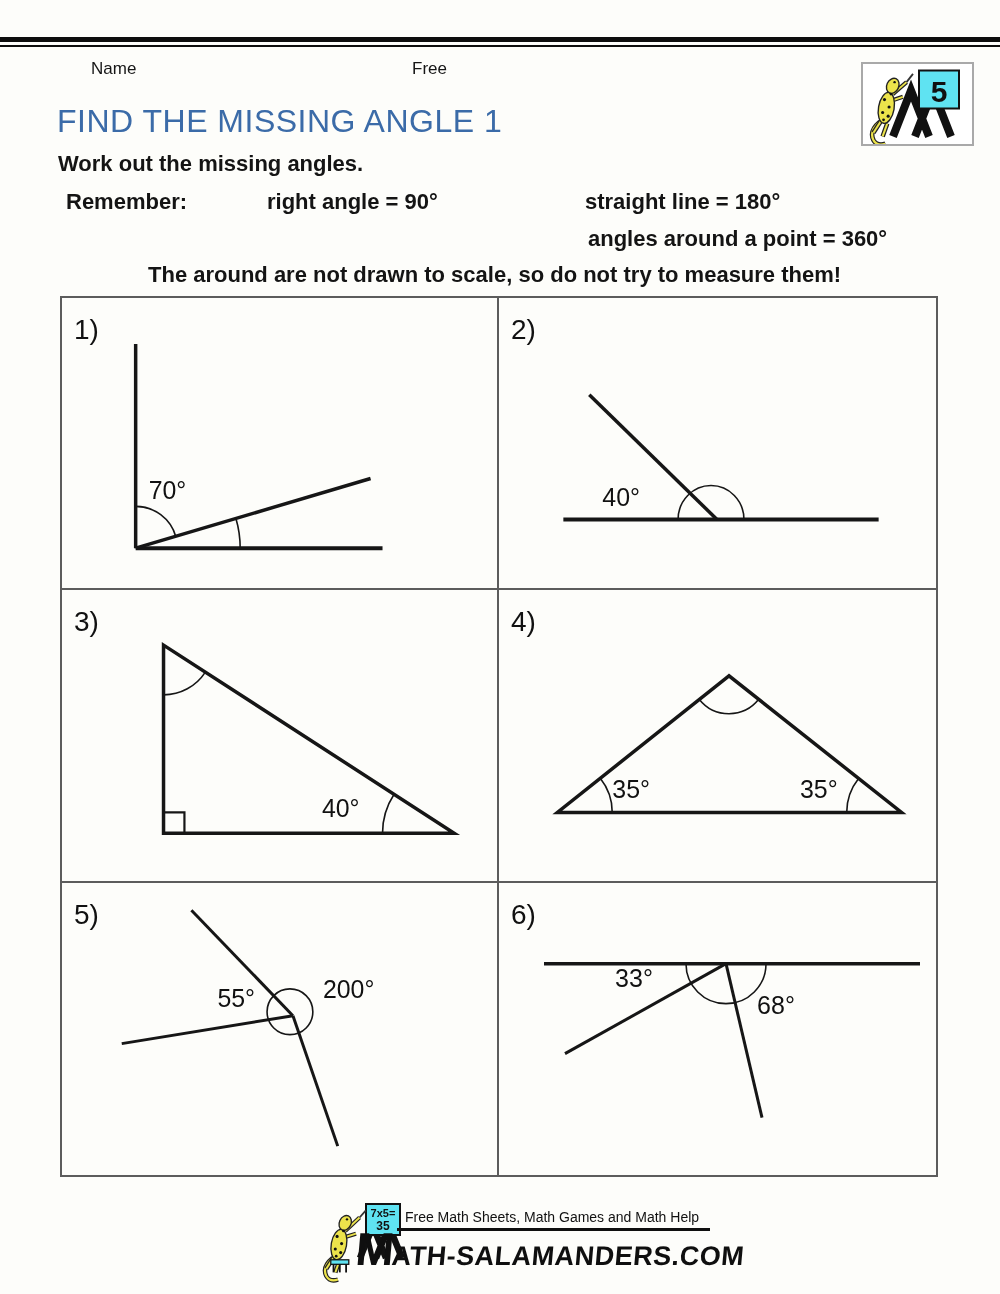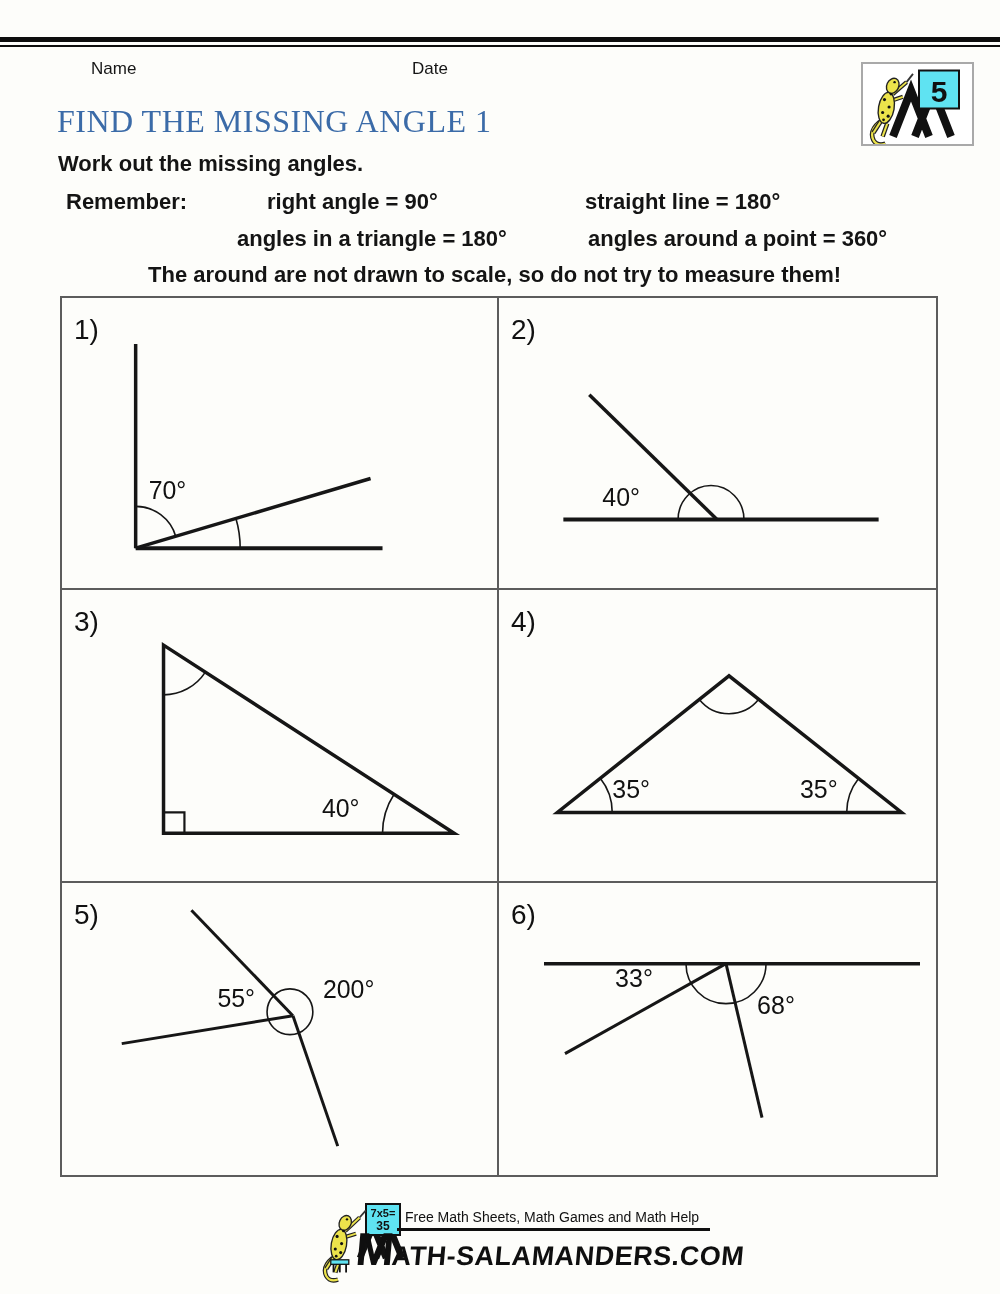--- a/index.html
+++ b/index.html
@@ -10,21 +10,21 @@
   }
   .rule-thick{position:absolute;left:0;top:37px;width:1000px;height:5px;background:#0d0d0d;}
   .rule-thin{position:absolute;left:0;top:45px;width:1000px;height:2px;background:#0d0d0d;}
   .name-label{position:absolute;left:58px;top:59px;font-size:17px;margin-left:33px;}
   .date-label{position:absolute;left:412px;top:59px;font-size:17px;}
   .badge{position:absolute;left:861px;top:62px;width:113px;height:84px;
     border:2px solid #a9a9a9;background:#fff;box-sizing:border-box;}
   .badge svg{display:block;width:100%;height:100%;}
   .page-title{
     position:absolute;left:57px;top:103px;
-    font-family:Liberation Serif, serif;font-size:32px;letter-spacing:.5px;
+    font-family:Liberation Sans, sans-serif;font-size:32px;letter-spacing:.5px;
     color:#3b6ba8;white-space:nowrap;
   }
   .instr{position:absolute;font-size:22px;white-space:nowrap;color:#141414;font-weight:bold;}
   .i-workout{left:58px;top:151px;}
   .i-remember{left:66px;top:189px;}
   .i-rule0{left:235px;top:189px;margin-left:32px;}
   .i-rule1{left:585px;top:189px;text-align:right;}
   .i-rule2{left:237px;top:226px;}
   .i-rule3{left:588px;top:226px;}
   .i-warning{left:148px;top:262px;}
@@ -51,21 +51,21 @@
 </style>
 </head>
 <body>
 
 <div class="page">
 
   <div class="rule-thick"></div>
   <div class="rule-thin"></div>
 
   <span class="name-label">Name</span>
-  <span class="date-label">Date</span>
+  <span class="date-label">Free</span>
 
   <div class="badge">
     <svg viewBox="0 0 109 79">
       <path d="M 30 72 L 48 26 L 66 72 M 52 72 L 70 26 L 88 72" stroke="#111" stroke-width="8" fill="none"></path>
       <rect x="56" y="6" width="40" height="38" fill="#5fe3f2" stroke="#111" stroke-width="2"></rect>
       <text x="76" y="37" font-size="30" font-weight="bold" text-anchor="middle" fill="#111">5</text>
       <g transform="translate(4,2) scale(0.92)">
         <path d="M 14 60 Q 2 70 7 80 Q 11 87 20 84" stroke="#222" stroke-width="5" fill="none"></path>
         <path d="M 14 60 Q 2 70 7 80 Q 11 87 20 84" stroke="#ece34b" stroke-width="2.4" fill="none"></path>
         <line x1="16" y1="58" x2="7" y2="72" stroke="#222" stroke-width="5"></line>
@@ -89,21 +89,20 @@
       </g>
     </svg>
   </div>
 
   <div class="page-title">FIND THE MISSING ANGLE 1</div>
 
   <span class="instr i-workout">Work out the missing angles.</span>
   <span class="instr i-remember">Remember:</span>
   <span class="instr i-rule0">right angle = 90°</span>
   <span class="instr i-rule1">straight line = 180°</span>
-  <span class="instr i-rule2">angles in a triangle = 180°</span>
   <span class="instr i-rule3">angles around a point = 360°</span>
   <span class="instr i-warning">The around are not drawn to scale, so do not try to measure them!</span>
 
   <div class="grid">
 
     <div class="cell">
       <span class="pnum">1)</span>
       <svg class="fig" viewBox="0 0 437 291">
         <g stroke="#161616" fill="none">
           <line x1="74" y1="46" x2="74" y2="251" stroke-width="3.5"></line>

